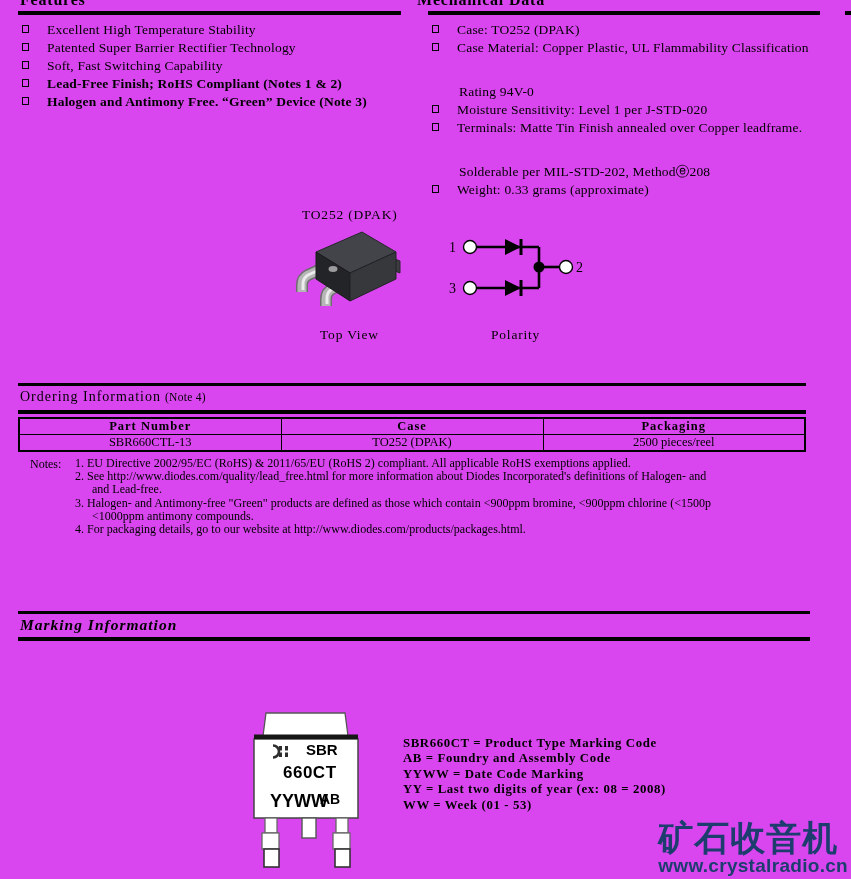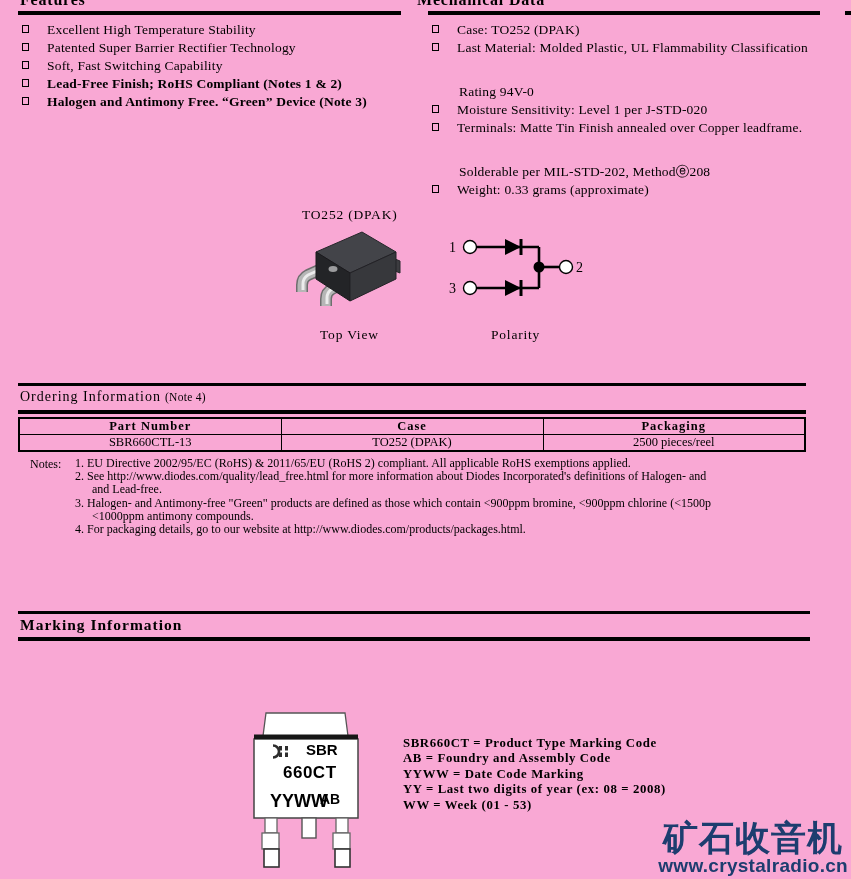--- a/index.html
+++ b/index.html
@@ -1,19 +1,19 @@
 <!DOCTYPE html>
 <html><head>
 <meta charset="utf-8">
 <style>
   * { margin:0; padding:0; box-sizing:border-box; }
   html,body { background:#ffffff; }
   .page {
     position:relative; width:851px; height:879px; margin:0 auto;
-    background:#f9a8d4; overflow:hidden; color:#000;
+    background:#d946ef; overflow:hidden; color:#000;
     font-family:"Liberation Serif", serif;
   }
   .abs { position:absolute; }
   .rule { position:absolute; background:#000; }
   .sec-head { font-weight:bold; font-size:16px; letter-spacing:0.8px; white-space:nowrap; }
 
   
   .blist { position:absolute; font-size:13.5px; line-height:18px; white-space:nowrap; }
   .brow { display:flex; align-items:flex-start; height:18px; }
   .sq {
@@ -48,21 +48,21 @@
   .notes { position:absolute; left:75px; top:457px; font-size:12px; line-height:13.2px; white-space:nowrap; }
   .notes .cont { padding-left:17px; }
 
   
   .chip-txt { position:absolute; font-family:"Liberation Sans", sans-serif; font-weight:bold; white-space:nowrap; }
 
   
   .legend { position:absolute; left:403px; top:736px; font-size:12.8px; line-height:15.4px; letter-spacing:0.6px; white-space:nowrap;font-weight:bold; }
 
   
-  .wm { position:absolute; right:3px; bottom:4px; text-align:center; color:#1d3d6f;margin-left:22px; }
+  .wm { position:absolute; right:3px; bottom:4px; text-align:left; color:#1d3d6f;margin-left:22px; }
   .wm-cn { font-size:35px; font-weight:bold; line-height:37px; letter-spacing:1px;
            font-family:"Liberation Sans", sans-serif; }
   .wm-url { font-size:19px; font-weight:bold; line-height:19px; letter-spacing:0.3px;
             font-family:"Liberation Sans", sans-serif; }
 
   svg { display:block; }
 </style>
 </head>
 <body>
 
@@ -98,21 +98,21 @@
     </div>
   </div>
 
   <div class="blist" style="left:430px; top:21px;">
     <div class="brow">
       <span class="sq"></span>
       <span class="btxt">Case: TO252 (DPAK)</span>
     </div>
     <div class="brow">
       <span class="sq"></span>
-      <span class="btxt">Last Material: Molded Plastic, UL Flammability Classification</span>
+      <span class="btxt">Case Material: Copper Plastic, UL Flammability Classification</span>
     </div>
     <div class="cont-line">Rating 94V-0</div>
     <div class="brow">
       <span class="sq"></span>
       <span class="btxt">Moisture Sensitivity: Level 1 per J-STD-020</span>
     </div>
     <div class="brow">
       <span class="sq"></span>
       <span class="btxt">Terminals: Matte Tin Finish annealed over Copper leadframe.</span>
     </div>
@@ -191,21 +191,21 @@
   <div class="notes">
     <div>1. EU Directive 2002/95/EC (RoHS) &amp; 2011/65/EU (RoHS 2) compliant. All applicable RoHS exemptions applied.</div>
     <div>2. See http://www.diodes.com/quality/lead_free.html for more information about Diodes Incorporated's definitions of Halogen- and</div>
     <div class="cont">and Lead-free.</div>
     <div>3. Halogen- and Antimony-free "Green" products are defined as those which contain &lt;900ppm bromine, &lt;900ppm chlorine (&lt;1500p</div>
     <div class="cont">&lt;1000ppm antimony compounds.</div>
     <div>4. For packaging details, go to our website at http://www.diodes.com/products/packages.html.</div>
   </div>
 
   <div class="rule" style="left:18px; top:611px; width:792px; height:3px;"></div>
-  <div class="abs" style="left:20px; top:616px; font-weight:bold; font-size:15.5px; letter-spacing:1px;">Marking Information</div>
+  <div class="abs" style="left:20px; top:616px; font-weight:bold; font-size:15.5px; letter-spacing:1px;font-style:italic;">Marking Information</div>
   <div class="rule" style="left:18px; top:637px; width:792px; height:4px;"></div>
 
   <svg class="abs" style="left:245px; top:703px;" width="125" height="170" viewBox="0 0 125 170">
     <polygon points="21,10 100,10 103,33 18,33" fill="#fff" stroke="#555" stroke-width="1.3"></polygon>
     <rect x="9" y="36" width="104" height="79" fill="#fff" stroke="#444" stroke-width="1.5"></rect>
     <rect x="9" y="31.5" width="104" height="4.5" fill="#161616"></rect>
     <rect x="20" y="115" width="12" height="15" fill="#fff" stroke="#666" stroke-width="1.3"></rect>
     <rect x="17" y="130" width="17" height="16" fill="#fff" stroke="#666" stroke-width="1.3"></rect>
     <rect x="19" y="146" width="15" height="18" fill="#fff" stroke="#333" stroke-width="1.6"></rect>
     <rect x="57" y="115" width="14" height="20" fill="#fff" stroke="#555" stroke-width="1.4"></rect>

